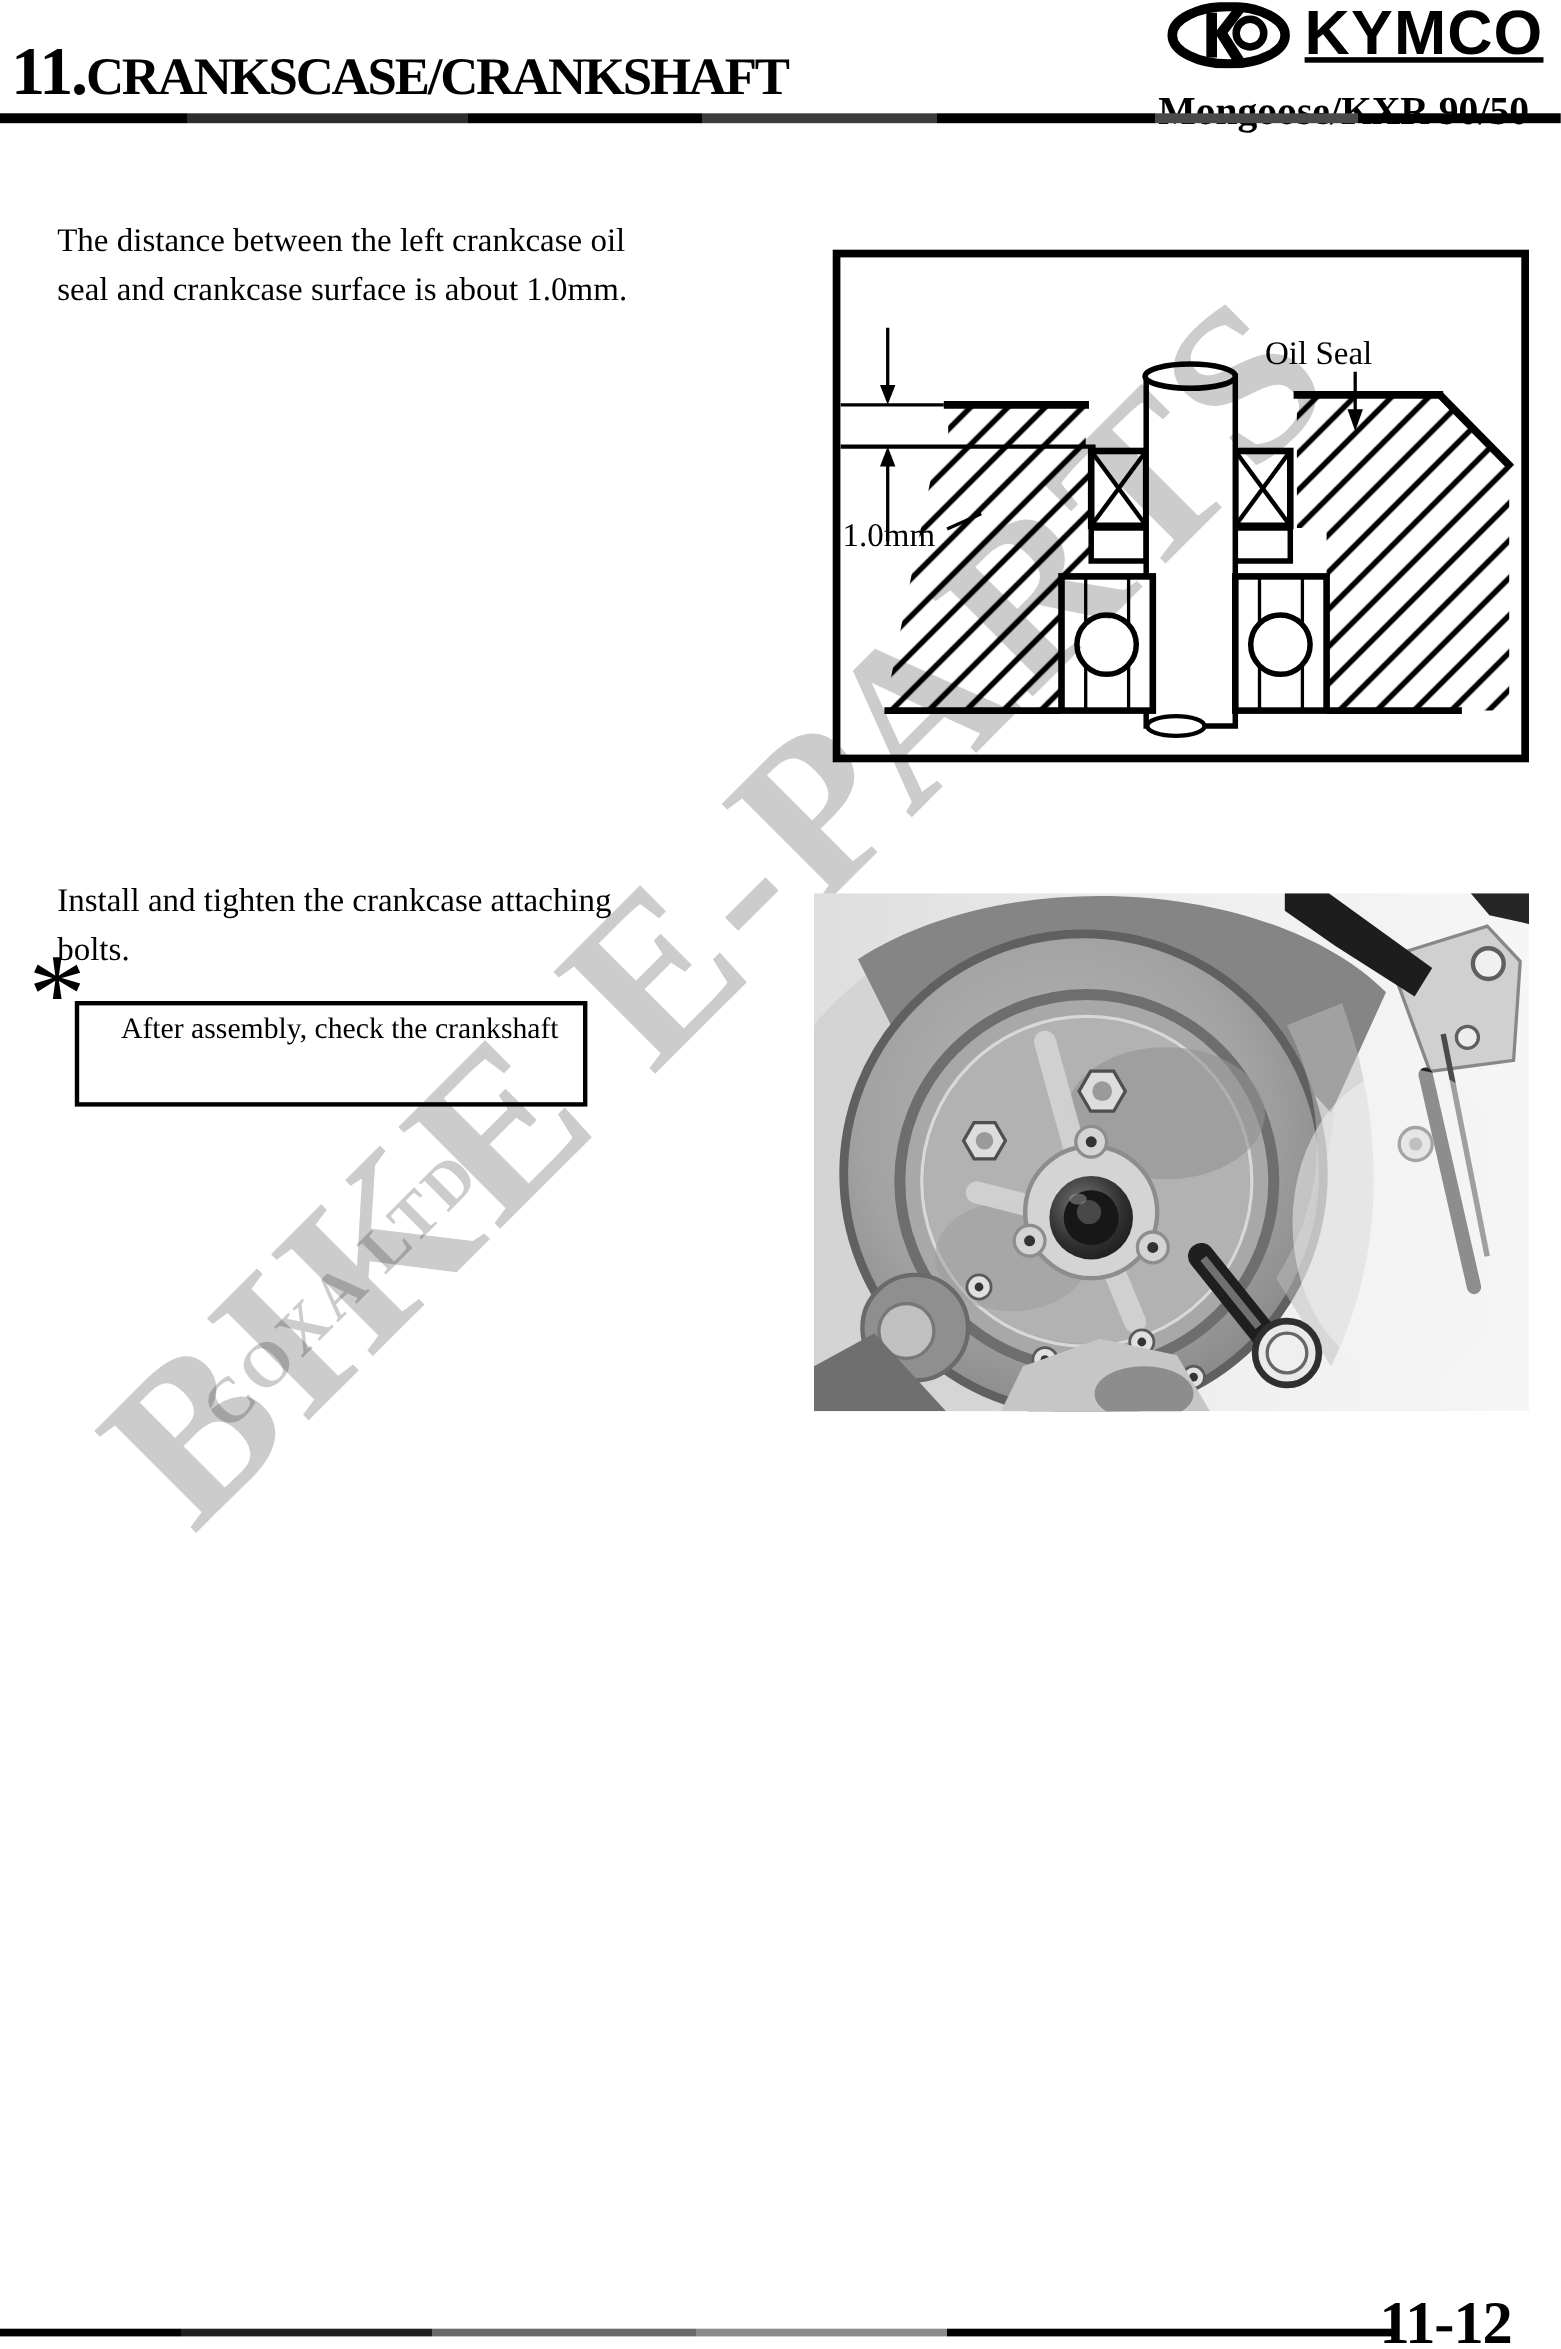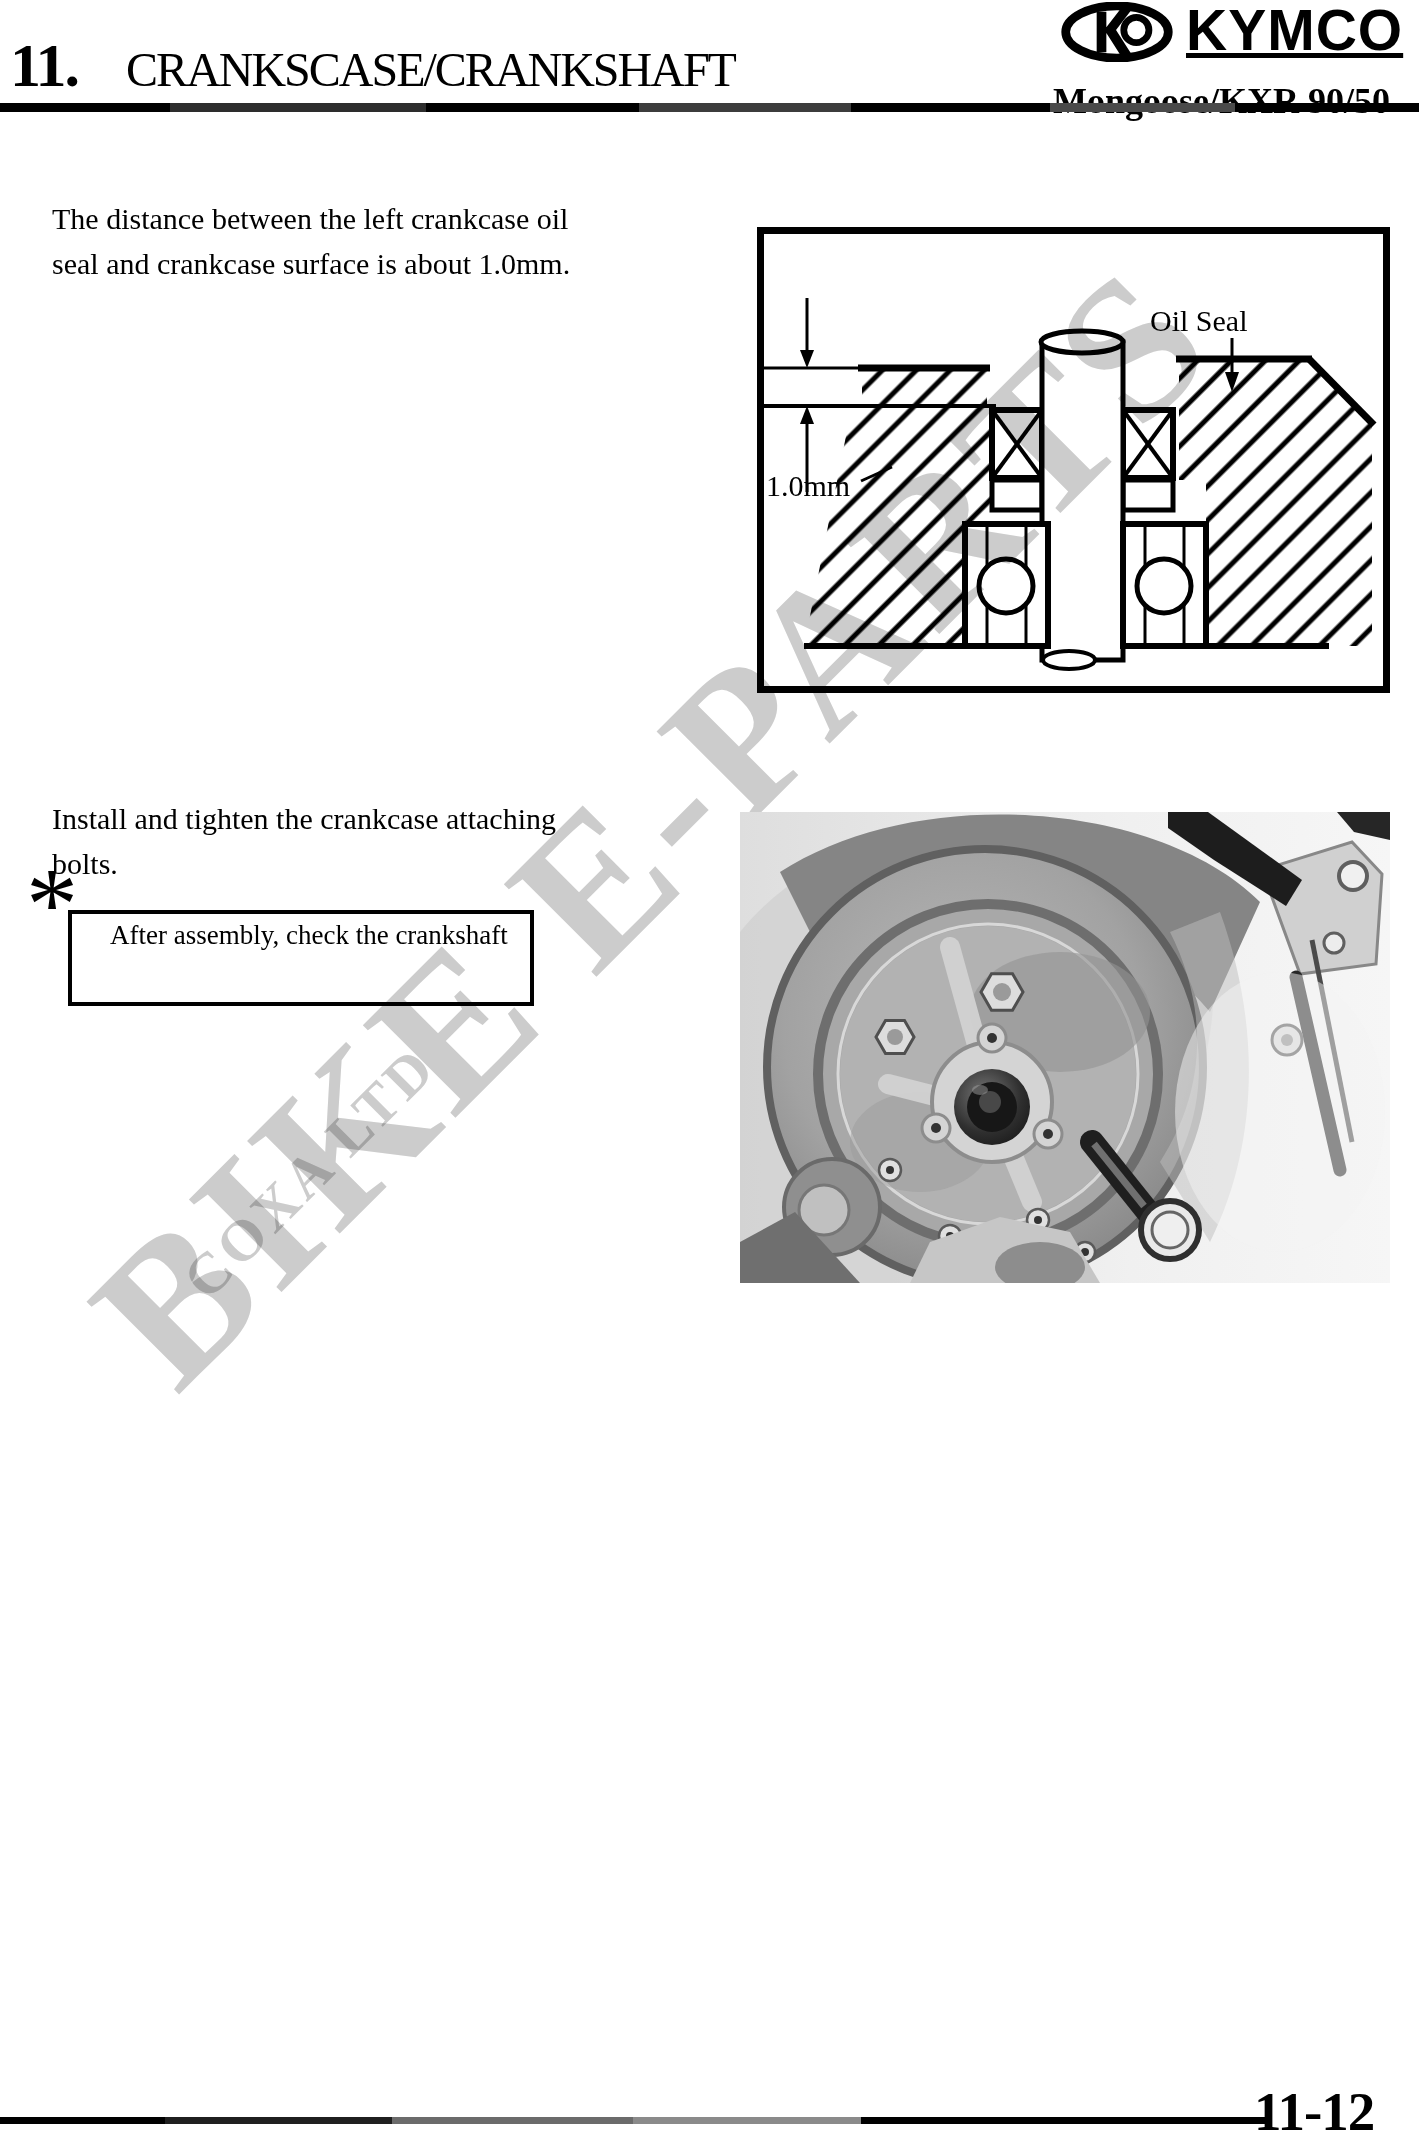--- a/index.html
+++ b/index.html
@@ -4,23 +4,23 @@
 <style>
   html,body { margin:0; padding:0; background:#ffffff; }
   .page {
     position:relative; width:1419px; height:2135px;
     background:#ffffff; overflow:hidden;
     font-family:"Liberation Serif", serif; color:#000;
   }
   .abs { position:absolute; }
 
   
-  .chapter-title { left:10px; top:30px; display:flex; align-items:baseline; z-index:5;gap:48px; }
+  .chapter-title { left:10px; top:30px; display:flex; align-items:baseline; z-index:5; }
   .chapter-no   { font-size:62px; font-weight:bold; letter-spacing:-2px; }
-  .chapter-name { font-size:48px; font-weight:normal; letter-spacing:-2px; }
+  .chapter-name { font-size:48px; font-weight:bold; letter-spacing:-2px; }
   .brand-logo   { left:1058px; top:2px; width:118px; height:60px; z-index:5; }
   .brand-name   { left:1186px; top:0px; font-family:"Liberation Sans", sans-serif;
                   font-weight:bold; font-size:57px; line-height:60px; letter-spacing:1px; z-index:5;text-decoration:underline; }
   .model-name   { left:978px; top:56px; width:412px; text-align:right;
                   font-size:36px; font-weight:bold; z-index:5;margin-top:24px; }
   .header-rule  { left:0; top:103px; width:1419px; height:9px; z-index:5;
                   background:linear-gradient(90deg,#000 0%,#000 12%,#2d2d2d 12%,#2d2d2d 30%,
                   #000 30%,#000 45%,#3c3c3c 45%,#3c3c3c 60%,#000 60%,#000 74%,
                   #4a4a4a 74%,#4a4a4a 87%,#000 87%); }
 

